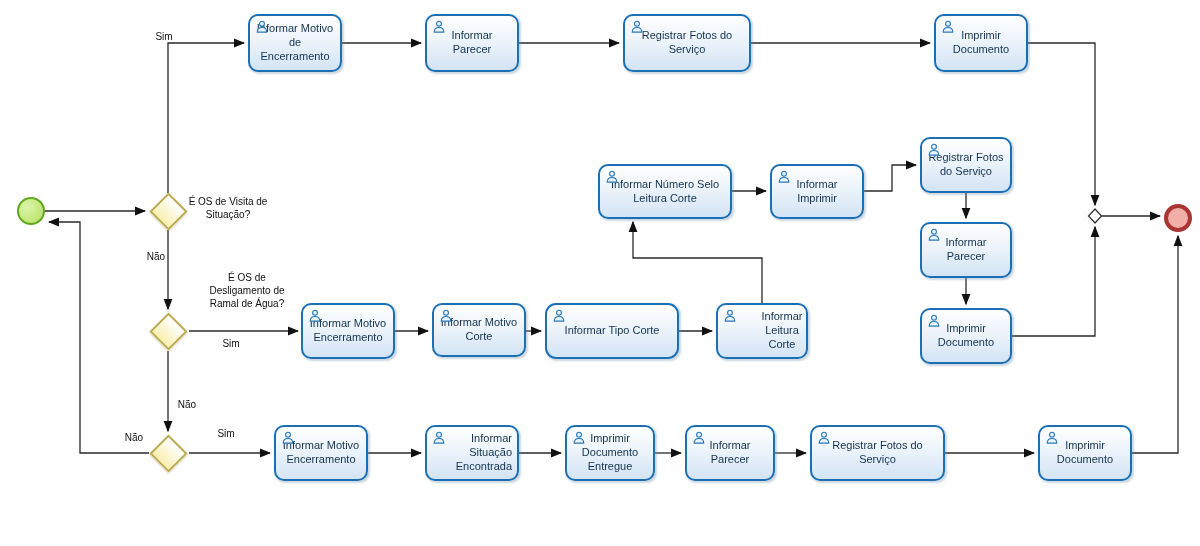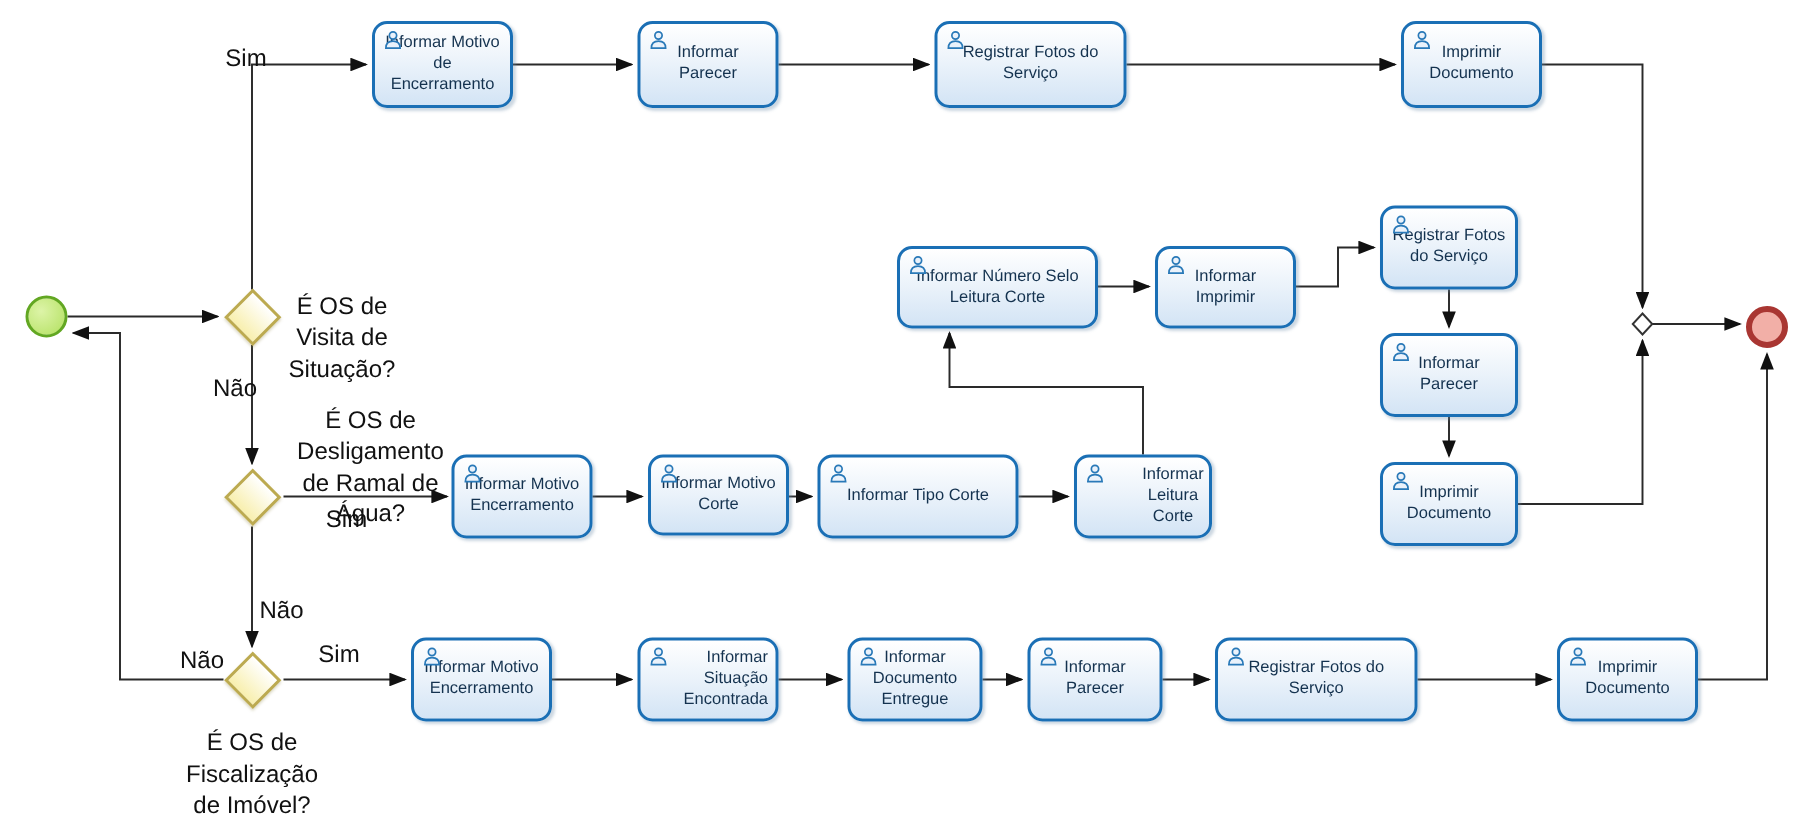--- a/index.html
+++ b/index.html
@@ -13,21 +13,21 @@
         box-shadow:1.5px 1.5px 2px rgba(110,140,170,.35);}
   .picon{position:absolute;top:4px;left:5px;width:14px;height:13px;}
   .gateway{position:absolute;z-index:2;width:27px;height:27px;transform:rotate(45deg);
         box-sizing:border-box;border:2px solid #bcaa50;
         background:linear-gradient(180deg,#ffffff,#f8efae);
         box-shadow:1px 1px 2px rgba(150,140,80,.35);}
   .event{position:absolute;z-index:2;border-radius:50%;box-sizing:border-box;}
   .start-event{width:28px;height:28px;border:2px solid #62a722;
         background:radial-gradient(circle at 35% 35%,#ddf4a8,#b2e05f);}
   .end-event{width:28px;height:28px;border:4px solid #a93632;background:#f2afa7;}
-  .gw-label,.edge-label{position:absolute;z-index:3;font-size:16px;color:#111;
+  .gw-label,.edge-label{position:absolute;z-index:3;font-size:10px;color:#111;
         text-align:center;line-height:1.3;}
 </style>
 </head>
 <body>
 
 <div id="canvas">
 
   <svg class="wires" width="1200" height="546" viewBox="0 0 1200 546">
     <defs>
       <marker id="arr" markerWidth="9" markerHeight="7" refX="8" refY="3.5" orient="auto">
@@ -69,21 +69,20 @@
   <div class="event start-event" style="left:17px;top:197px;"></div>
   <div class="event end-event" style="left:1164px;top:204px;"></div>
 
   <div class="gateway" style="left:155px;top:198px;"></div>
   <div class="gw-label" style="left:184px;top:195px;width:88px;">É OS de Visita de Situação?</div>
 
   <div class="gateway" style="left:155px;top:318px;"></div>
   <div class="gw-label" style="left:197px;top:271px;width:100px;">É OS de Desligamento de Ramal de Água?</div>
 
   <div class="gateway" style="left:155px;top:440px;"></div>
-  <div class="gw-label" style="left:118px;top:486px;width:100px;">É OS de Fiscalização de Imóvel?</div>
 
   <div class="edge-label" style="left:150px;top:30px;width:28px;">Sim</div>
   <div class="edge-label" style="left:142px;top:250px;width:28px;">Não</div>
   <div class="edge-label" style="left:217px;top:337px;width:28px;">Sim</div>
   <div class="edge-label" style="left:173px;top:398px;width:28px;">Não</div>
   <div class="edge-label" style="left:212px;top:427px;width:28px;">Sim</div>
   <div class="edge-label" style="left:120px;top:431px;width:28px;">Não</div>
 
   <div class="task" style="left:248px;top:14px;width:94px;height:58px;">
     <svg class="picon" viewBox="0 0 16 15">
@@ -121,21 +120,21 @@
       </svg>
     <span>Informar Motivo Encerramento</span>
   </div>
   <div class="task" style="left:432px;top:303px;width:94px;height:54px;">
     <svg class="picon" viewBox="0 0 16 15">
         <circle cx="8" cy="4.2" r="2.8" fill="#eaf2fb" stroke="#2979b8" stroke-width="1.3"></circle>
         <path d="M2.5 14 C2.5 10 5 8.6 8 8.6 C11 8.6 13.5 10 13.5 14 Z" fill="#eaf2fb" stroke="#2979b8" stroke-width="1.3"></path>
       </svg>
     <span>Informar Motivo Corte</span>
   </div>
-  <div class="task" style="left:545px;top:303px;width:134px;height:56px;">
+  <div class="task" style="left:545px;top:303px;width:134px;height:56px;border-radius:11px;">
     <svg class="picon" viewBox="0 0 16 15">
         <circle cx="8" cy="4.2" r="2.8" fill="#eaf2fb" stroke="#2979b8" stroke-width="1.3"></circle>
         <path d="M2.5 14 C2.5 10 5 8.6 8 8.6 C11 8.6 13.5 10 13.5 14 Z" fill="#eaf2fb" stroke="#2979b8" stroke-width="1.3"></path>
       </svg>
     <span>Informar Tipo Corte</span>
   </div>
   <div class="task" style="left:716px;top:303px;width:92px;height:56px;padding-left:45px;">
     <svg class="picon" viewBox="0 0 16 15">
         <circle cx="8" cy="4.2" r="2.8" fill="#eaf2fb" stroke="#2979b8" stroke-width="1.3"></circle>
         <path d="M2.5 14 C2.5 10 5 8.6 8 8.6 C11 8.6 13.5 10 13.5 14 Z" fill="#eaf2fb" stroke="#2979b8" stroke-width="1.3"></path>
@@ -190,21 +189,21 @@
         <circle cx="8" cy="4.2" r="2.8" fill="#eaf2fb" stroke="#2979b8" stroke-width="1.3"></circle>
         <path d="M2.5 14 C2.5 10 5 8.6 8 8.6 C11 8.6 13.5 10 13.5 14 Z" fill="#eaf2fb" stroke="#2979b8" stroke-width="1.3"></path>
       </svg>
     <span>Informar Situação Encontrada</span>
   </div>
   <div class="task" style="left:565px;top:425px;width:90px;height:56px;">
     <svg class="picon" viewBox="0 0 16 15">
         <circle cx="8" cy="4.2" r="2.8" fill="#eaf2fb" stroke="#2979b8" stroke-width="1.3"></circle>
         <path d="M2.5 14 C2.5 10 5 8.6 8 8.6 C11 8.6 13.5 10 13.5 14 Z" fill="#eaf2fb" stroke="#2979b8" stroke-width="1.3"></path>
       </svg>
-    <span>Informar Documento Entregue</span>
+    <span>Imprimir Documento Entregue</span>
   </div>
   <div class="task" style="left:685px;top:425px;width:90px;height:56px;">
     <svg class="picon" viewBox="0 0 16 15">
         <circle cx="8" cy="4.2" r="2.8" fill="#eaf2fb" stroke="#2979b8" stroke-width="1.3"></circle>
         <path d="M2.5 14 C2.5 10 5 8.6 8 8.6 C11 8.6 13.5 10 13.5 14 Z" fill="#eaf2fb" stroke="#2979b8" stroke-width="1.3"></path>
       </svg>
     <span>Informar Parecer</span>
   </div>
   <div class="task" style="left:810px;top:425px;width:135px;height:56px;">
     <svg class="picon" viewBox="0 0 16 15">

